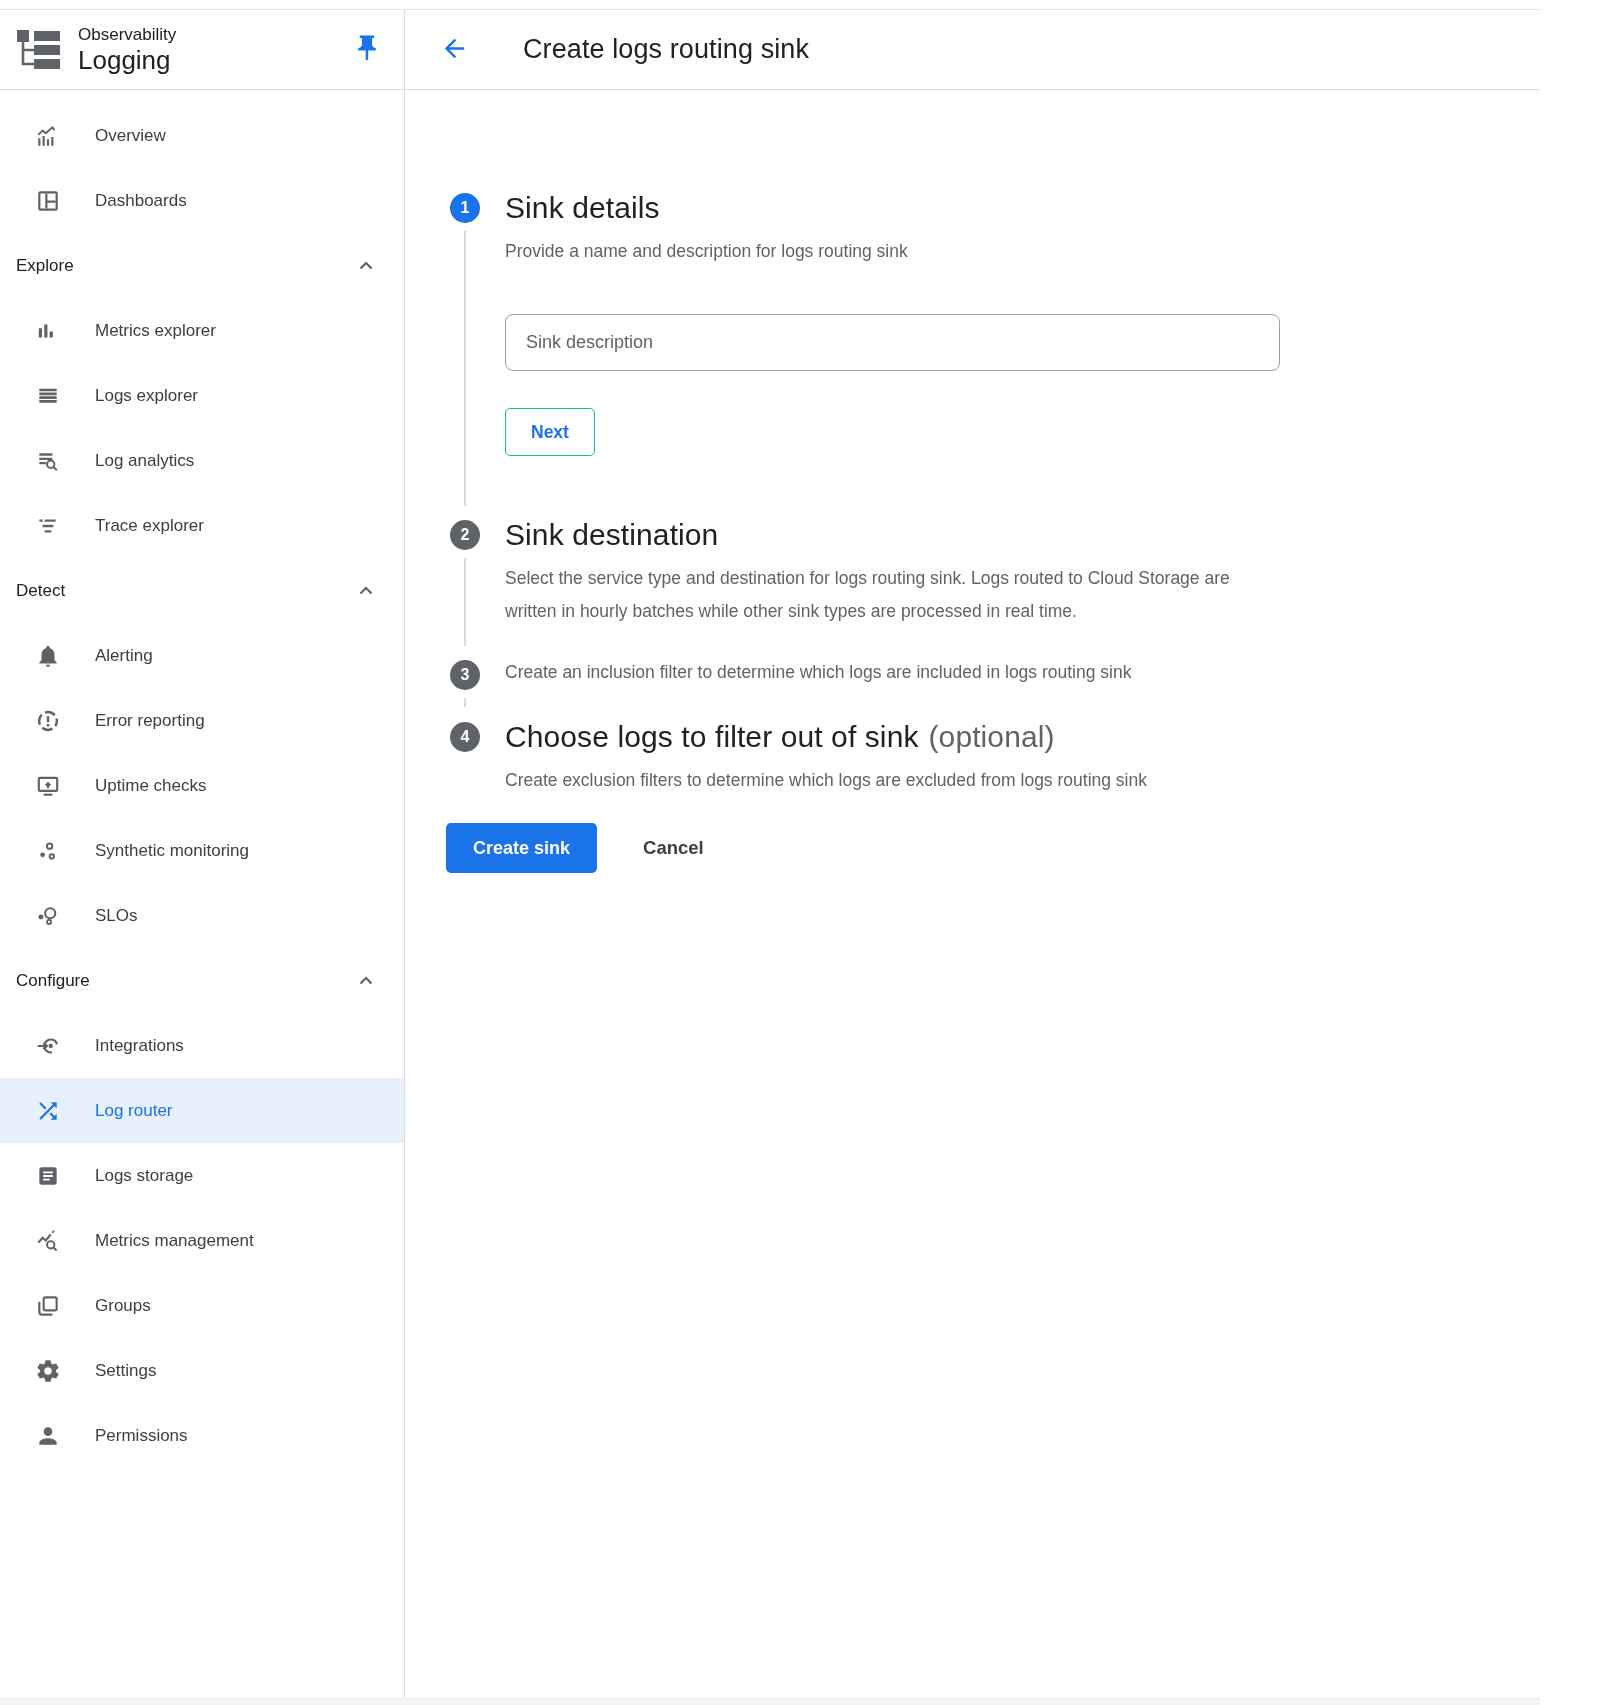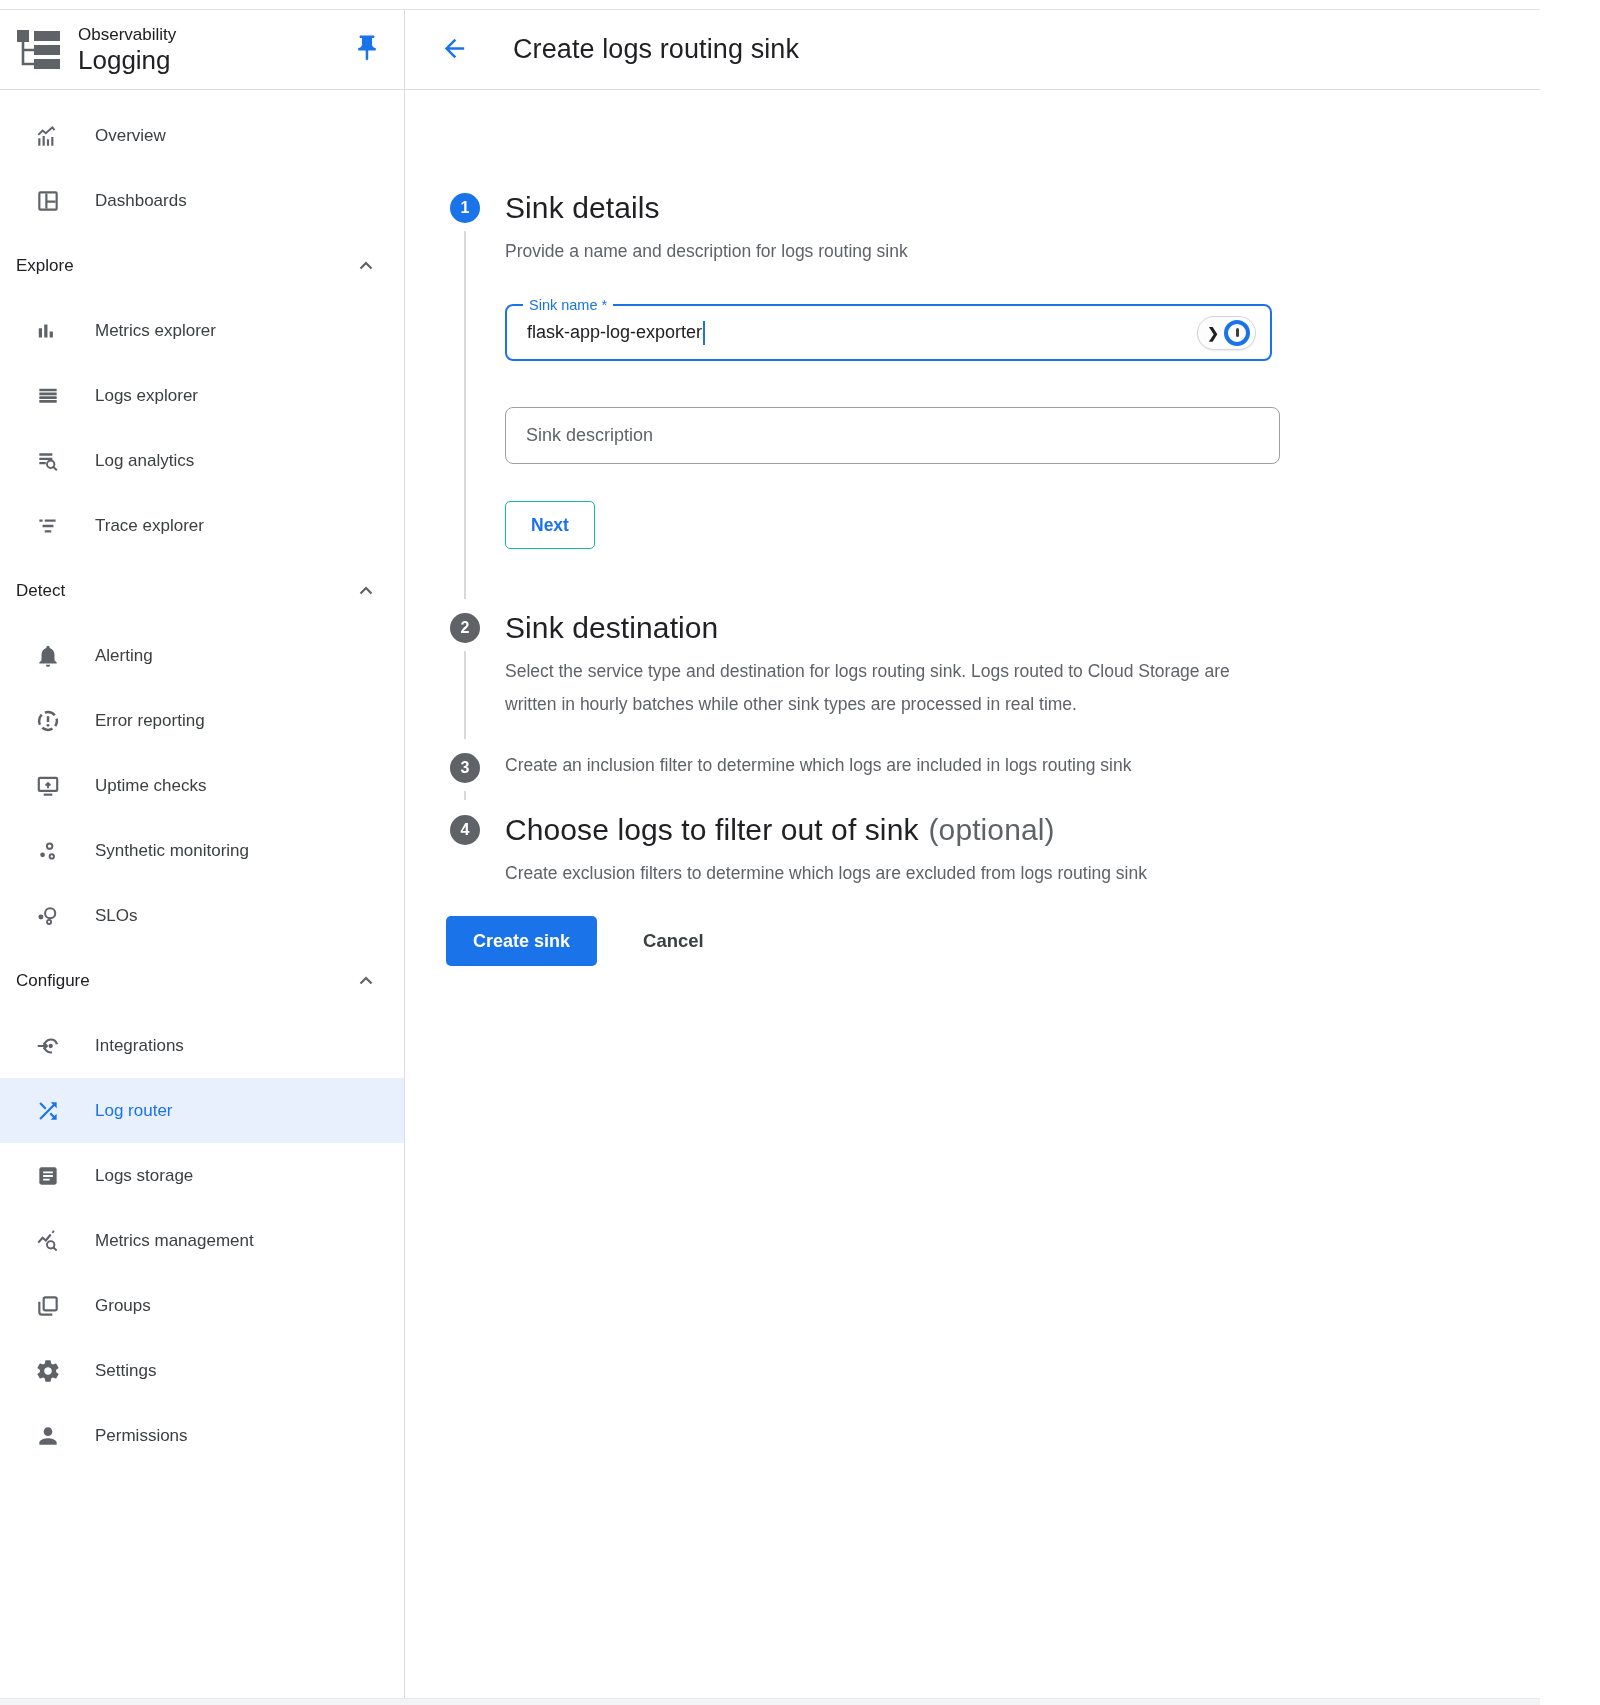--- a/index.html
+++ b/index.html
@@ -25,21 +25,21 @@
   .nav-item.selected .nav-label{color:#1a73e8;}
   .nav-section{height:65px;display:flex;align-items:center;padding:0 26px 0 16px;cursor:pointer;}
   .nav-section-label{font-size:17px;color:#202124;}
   .chevron{margin-left:auto;color:#5f6368;display:flex;}
   .chevron svg{width:24px;height:24px;}
   
   .main{flex:1;background:#fff;}
   .main-header{height:79px;border-bottom:1px solid #dadce0;display:flex;align-items:center;padding-left:35px;}
   .back-btn{background:none;border:none;padding:0;cursor:pointer;display:flex;margin-right:36px;}
   .back-btn svg{width:29px;height:29px;}
-  .page-title{font-size:27px;font-weight:400;color:#202124;margin:8px;letter-spacing:.1px;}
+  .page-title{font-size:27px;font-weight:400;color:#202124;margin:18px;letter-spacing:.1px;}
   .content{padding-top:99px;}
   .step{position:relative;padding-left:100px;}
   .step::after{content:none;}
   .step.has-rail::after{content:"";position:absolute;left:59px;top:42px;bottom:-18px;width:1.5px;background:#d7dadd;}
   .step.first-rail::after{bottom:-50px;}
   .step-circle{position:absolute;left:45px;top:4px;width:30px;height:30px;border-radius:50%;background:#5f6368;color:#fff;font-size:16px;font-weight:700;display:flex;align-items:center;justify-content:center;}
   .step-circle.active{background:#1a73e8;}
   .step-title{font-size:30px;font-weight:400;color:#202124;margin:0;line-height:38px;letter-spacing:.1px;}
   .title-suffix{color:#5f6368;margin-left:10px;}
   .step-desc{font-size:17.5px;line-height:33px;color:#5f6368;margin:8px 0 0;max-width:765px;}
@@ -317,31 +317,20 @@
         <h1 class="page-title">Create logs routing sink</h1>
       </div>
 
       <div class="content">
 
         <section class="step has-rail first-rail step-1">
           <div class="step-circle active">1</div>
           <h2 class="step-title">Sink details</h2>
           <p class="step-desc">Provide a name and description for logs routing sink</p>
 
-          <div class="field">
-            <span class="field-label">Sink name *</span>
-            <span class="field-value">flask-app-log-exporter</span>
-            <span class="caret"></span>
-            <span class="suggest-pill">
-              <span class="suggest-chev">❯</span>
-              <span class="op-circle">
-                  <span class="op-bar"></span>
-                </span>
-            </span>
-          </div>
 
           <input class="field-plain" type="text" placeholder="Sink description" style="">
 
           <button class="btn-outline">Next</button>
         </section>
 
         <section class="step has-rail step-2">
           <div class="step-circle">2</div>
           <h2 class="step-title">Sink destination</h2>
           <p class="step-desc">Select the service type and destination for logs routing sink. Logs routed to Cloud Storage are written in hourly batches while other sink types are processed in real time.</p>

